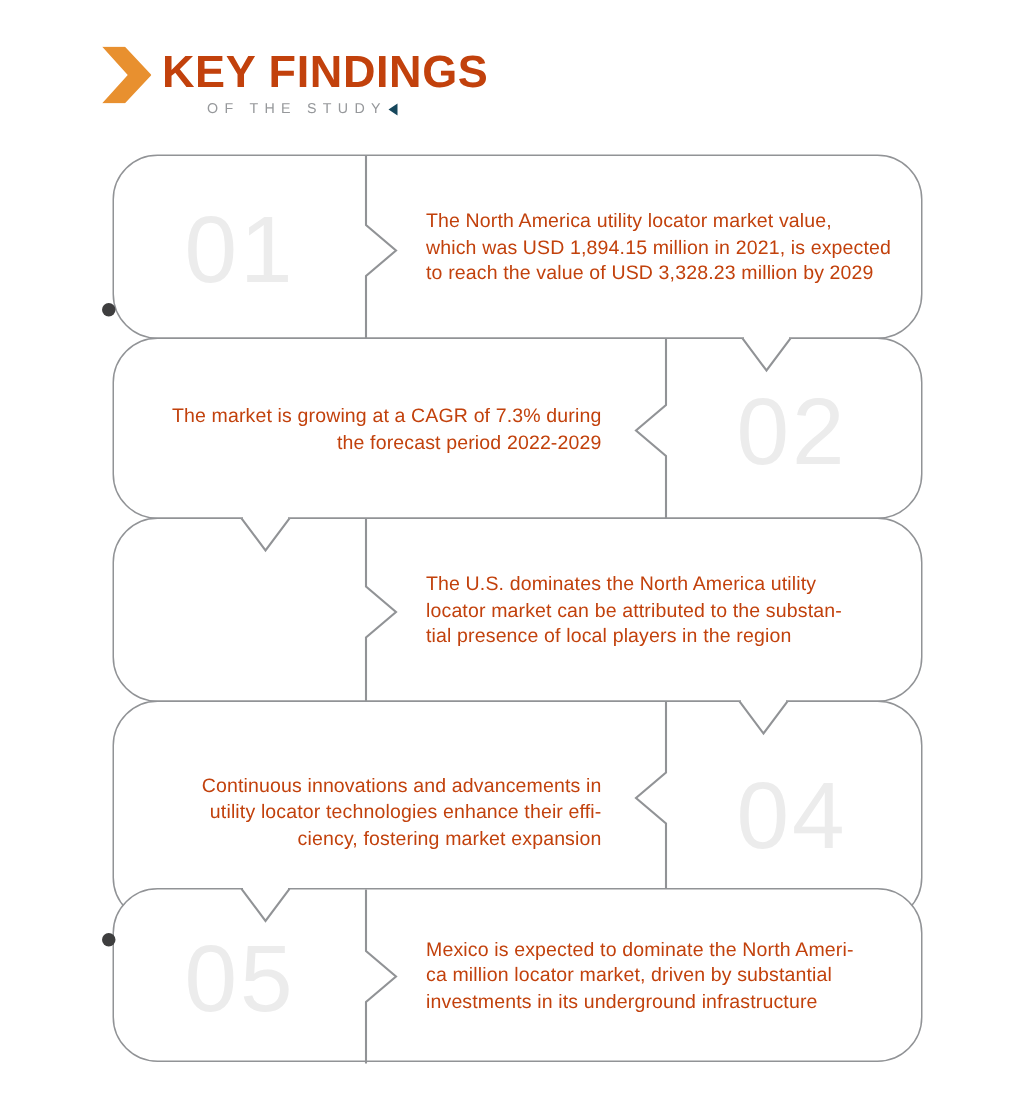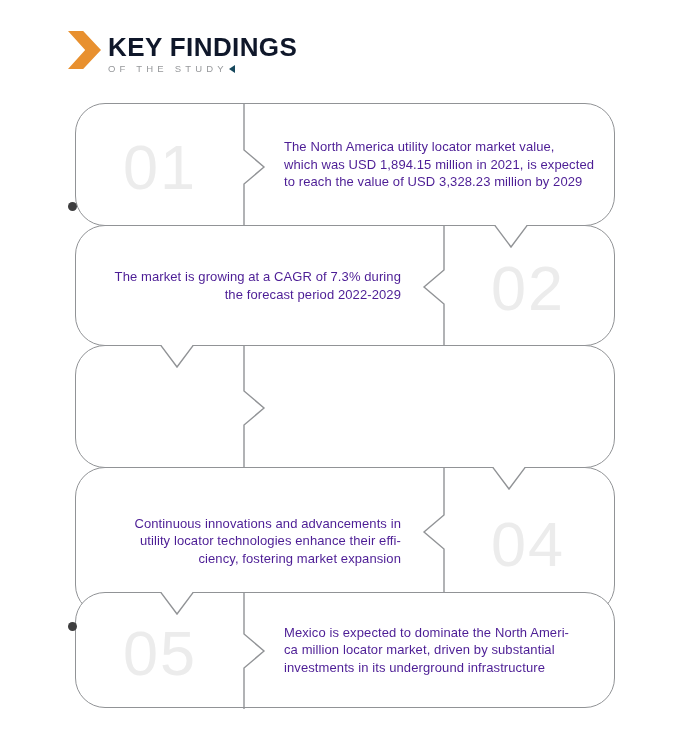--- a/index.html
+++ b/index.html
@@ -7,23 +7,23 @@
     position:relative;width:690px;height:745px;background:#fff;overflow:hidden;
     font-family:"Liberation Sans",sans-serif;
   }
   
   .header{position:absolute;left:68px;top:31px;display:flex;align-items:flex-start;}
   .arrow-icon{
     width:33px;height:38px;background:#e8902f;margin-right:7px;
     clip-path:polygon(0 0,46% 0,100% 50%,46% 100%,0 100%,52% 50%);
   }
   .htxt{display:flex;flex-direction:column;}
-  .title{font-size:26px;font-weight:800;color:#0f172a;letter-spacing:.4px;line-height:1;margin-top:3px;}
+  .title{font-size:30px;font-weight:800;color:#c2410c;letter-spacing:.4px;line-height:1;margin-top:3px;}
   .subtitle-row{display:flex;align-items:center;margin-top:4px;}
-  .subtitle{font-size:9.5px;color:#96989b;letter-spacing:4.2px;line-height:1;}
+  .subtitle{font-size:9.5px;color:#96989b;letter-spacing:4.2px;line-height:1;margin-left:30px;}
   .subdot{width:0;height:0;border-top:4px solid transparent;border-bottom:4px solid transparent;
     border-right:6.5px solid #16475c;margin-left:1px;}
   
   .bubble{
     position:absolute;left:75px;width:540px;background:#fff;
     border:1.4px solid #919396;border-radius:30px;box-sizing:border-box;
   }
   .b1{top:103px;height:123px;}
   .b2{top:225px;height:121px;}
   .b3{top:345px;height:123px;}
@@ -31,21 +31,21 @@
   .b5{top:592px;height:116px;}
   .num{
     position:absolute;top:0;bottom:0;display:flex;align-items:center;justify-content:center;
     font-size:63px;font-weight:400;letter-spacing:2px;color:#ececec;line-height:1;
     transform:translateY(3px);
   }
   .num-left{left:0;width:168px;}
   .num-right{left:368px;width:168px;}
   .txt{
     position:absolute;top:0;bottom:0;display:flex;align-items:center;
-    font-size:13px;line-height:17.5px;letter-spacing:.1px;color:#4c1d95;
+    font-size:13px;line-height:17.5px;letter-spacing:.1px;color:#c2410c;
     white-space:pre-line;
   }
   .txt-right{left:208px;right:10px;text-align:left;}
   .txt-left{left:16px;right:213px;justify-content:flex-end;text-align:right;}
   .divider{position:absolute;top:0;overflow:visible;}
   .div-right{left:167px;}
   .div-left{left:347px;}
   .divider path{fill:none;stroke:#919396;stroke-width:1.4;}
   
   .tail{position:absolute;width:36px;height:26px;z-index:3;overflow:visible;}
@@ -83,20 +83,23 @@
   <section class="bubble b2">
     <div class="txt txt-left">The market is growing at a CAGR of 7.3% during
 the forecast period 2022-2029</div>
     <div class="num num-right">02</div>
     <svg class="divider div-left" width="22" height="121">
       <path d="M21,0 V44 L1,61 L21,78 V121"></path>
     </svg>
   </section>
 
   <section class="bubble b3">
+    <div class="txt txt-right">The U.S. dominates the North America utility
+locator market can be attributed to the substan-
+tial presence of local players in the region</div>
     <svg class="divider div-right" width="22" height="123">
       <path d="M1,0 V45 L21,62 L1,79 V123"></path>
     </svg>
   </section>
 
   <section class="bubble b4">
     <div class="txt txt-left">Continuous innovations and advancements in
 utility locator technologies enhance their effi-
 ciency, fostering market expansion</div>
     <div class="num num-right">04</div>

